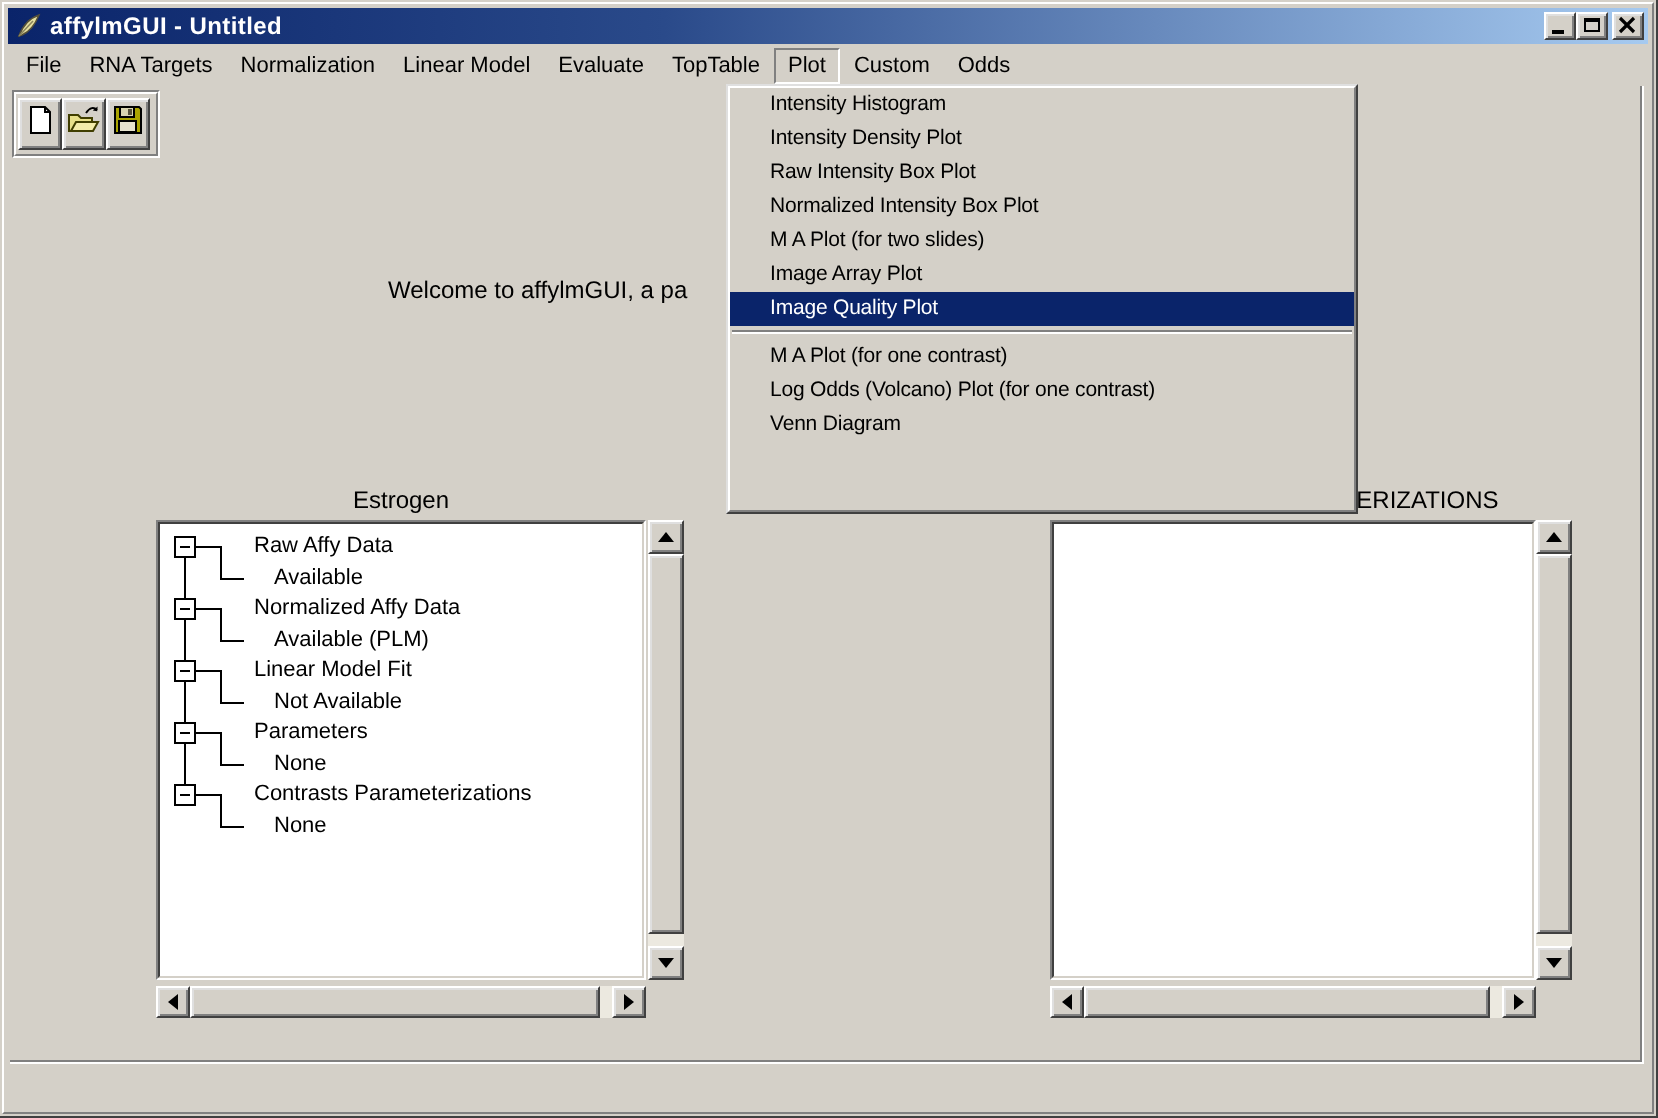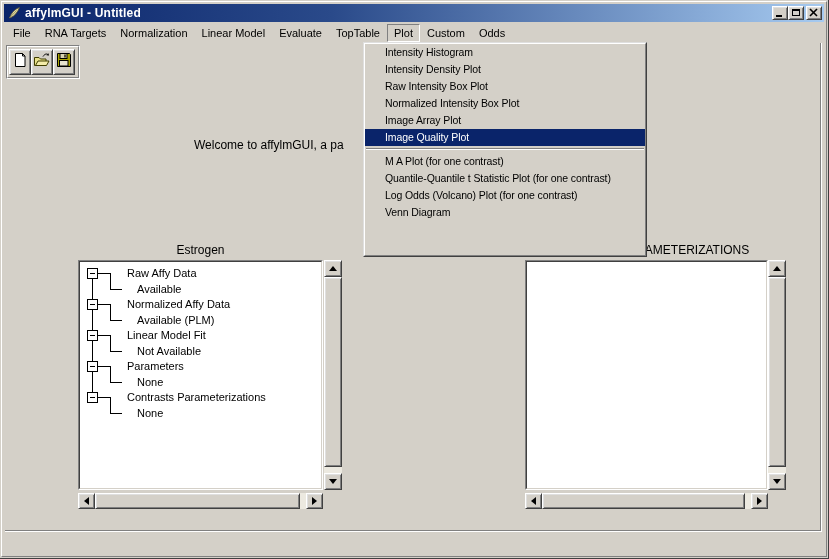--- a/index.html
+++ b/index.html
@@ -43,21 +43,21 @@
   .tb-btn { width:22px; height:26px; background:#d4d0c8; border:1px solid;
     border-color:#fff #404040 #404040 #fff;
     box-shadow: inset 1px 1px 0 #dfdfdf, inset -1px -1px 0 #808080;
     display:flex; align-items:center; justify-content:center; }
 
   
   .welcome { position:absolute; left:158px; top:138px; font-size:12px; color:#000;
     white-space:nowrap; z-index:1;margin-left:36px; }
 
   
-  .dropdown { position:absolute; left:363px; top:42px; width:284px; height:215px;
+  .dropdown { position:absolute; left:363px; top:42px; width:316px; height:215px;
     background:#d4d0c8; z-index:50;
     border:1px solid; border-color:#dfdfdf #404040 #404040 #dfdfdf; }
   .dropdown-in { width:100%; height:100%; border:1px solid; border-color:#fff #808080 #808080 #fff; }
   .dd-item { height:17px; line-height:17px; padding-left:20px; font-size:10.5px;
     letter-spacing:-0.1px; white-space:nowrap; color:#000; }
   .dd-item.hl { background:#0a246a; color:#fff; }
   .dd-sep { height:7px; position:relative; }
   .dd-sep::before { content:""; position:absolute; left:1px; right:1px; top:2px;
     border-top:1px solid #808080; border-bottom:1px solid #fff; }
 
@@ -259,22 +259,22 @@
       </div>
       <div class="sb-thumb" style="inset: 0px 23px 0px 17px;"></div>
     </div>
 
   <div class="dropdown">
     <div class="dropdown-in" id="plot-menu-items">
         <div class="dd-item">Intensity Histogram</div>
         <div class="dd-item">Intensity Density Plot</div>
         <div class="dd-item">Raw Intensity Box Plot</div>
         <div class="dd-item">Normalized Intensity Box Plot</div>
+        <div class="dd-item">M A Plot (for two slides)</div>
         <div class="dd-item">Image Array Plot</div>
         <div class="dd-item hl">Image Quality Plot</div>
         <div class="dd-sep"></div>
         <div class="dd-item">M A Plot (for one contrast)</div>
-        <div class="dd-item">Quantile-Quantile t Statistic Plot (for one contrast)</div>
         <div class="dd-item">Log Odds (Volcano) Plot (for one contrast)</div>
         <div class="dd-item">Venn Diagram</div>
       </div>
   </div>
 </div>
 
 </body></html>

